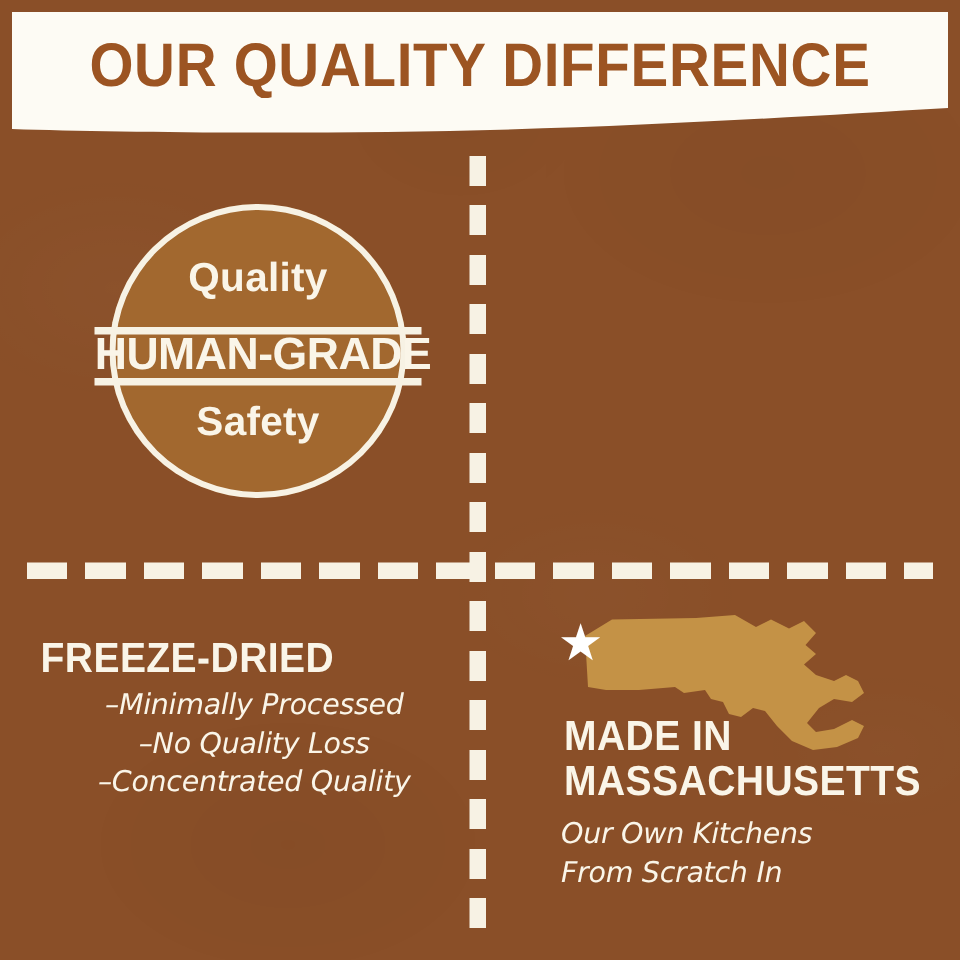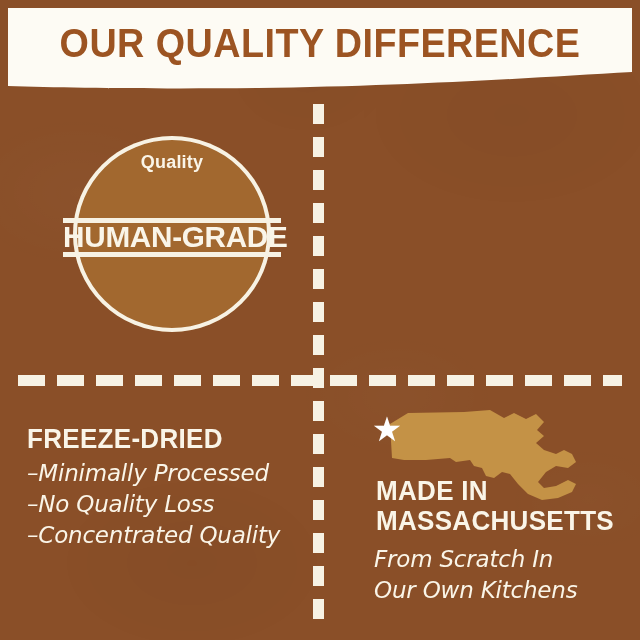--- a/index.html
+++ b/index.html
@@ -82,21 +82,21 @@
       to bottom,
       #f7f2e4 0px, #f7f2e4 20px,
       rgba(0,0,0,0) 20px, rgba(0,0,0,0) 33px
     );
   }
 
   
   .quad { position: absolute; }
   #quad-tl { left: 0;   top: 100px; width: 313px; height: 275px; }
   #quad-tr { left: 324px; top: 100px; width: 316px; height: 275px; }
-  #quad-bl { left: 0;   top: 386px; width: 313px; height: 254px; }
+  #quad-bl { left: 0;   top: 386px; width: 313px; height: 254px; text-align: center; }
   #quad-br { left: 324px; top: 386px; width: 316px; height: 254px; }
 
   
   #badge {
     position: absolute;
     left: 73px;
     top: 36px;
     width: 198px;
     height: 196px;
   }
@@ -119,22 +119,22 @@
   .badge-word {
     position: absolute;
     width: 198px;
     text-align: center;
     color: #faf5e8;
     font-family: "Liberation Sans Narrow", "Liberation Sans", sans-serif;
     font-weight: 700;
     white-space: nowrap;
   }
   #badge-top-word {
-    top: 16px;
-    font-size: 18px;
+    top: 34px;
+    font-size: 27px;
     letter-spacing: .2px;
   }
   #badge-bottom-word {
     top: 130px;
     font-size: 27px;
     letter-spacing: .2px;
   }
   #badge-main-word {
     left: -11px;
     width: 220px;
@@ -158,21 +158,21 @@
   }
   .body-text {
     color: #faf5e8;
     font-family: "DejaVu Sans", sans-serif;
     font-weight: 400;
     font-style: italic;
     font-size: 25px;
     line-height: 1.33;
     letter-spacing: -.2px;
   }
-  .body-text.small { font-size: 23px; line-height: 1.35; }
+  .body-text.small { font-size: 19px; line-height: 1.35; }
 
   #nothing-artificial-heading { position: absolute; left: 19px; top: 52px; }
   #nothing-artificial-body    { position: absolute; left: 18px; top: 86px; width: 300px; }
 
   #freeze-dried-heading { position: absolute; left: 27px; top: 38px; }
   #freeze-dried-list    { position: absolute; left: 27px; top: 72px; width: 285px; }
   #freeze-dried-list .bullet-row { white-space: nowrap; }
 
   
   #ma-map {
@@ -222,20 +222,21 @@
   <div class="divider-h"></div>
   <div class="divider-v"></div>
 
   <div class="quad" id="quad-tl">
     <div id="badge">
       <div id="badge-circle"></div>
       <div class="badge-rule" id="badge-rule-top"></div>
       <div class="badge-rule" id="badge-rule-bottom"></div>
       <div class="badge-word" id="badge-top-word">Quality</div>
       <div class="badge-word" id="badge-main-word">HUMAN-GRADE</div>
+      <div class="badge-word" id="badge-bottom-word">Safety</div>
     </div>
   </div>
 
 
   <div class="quad" id="quad-bl">
     <div class="heading" id="freeze-dried-heading">FREEZE-DRIED</div>
     <div class="body-text small" id="freeze-dried-list">
       <div class="bullet-row">–Minimally Processed</div>
       <div class="bullet-row">–No Quality Loss</div>
       <div class="bullet-row">–Concentrated Quality</div>
@@ -253,18 +254,18 @@
       </path>
     </svg>
     <div id="ma-star">★</div>
 
     <div class="heading" id="made-in-heading">
       <div>MADE IN</div>
       <div>MASSACHUSETTS</div>
     </div>
 
     <div class="body-text small" id="made-in-body">
+      <div>Our Own Kitchens</div>
       <div>From Scratch In</div>
-      <div>Our Own Kitchens</div>
     </div>
   </div>
 
 </div>
 
 </body></html>

